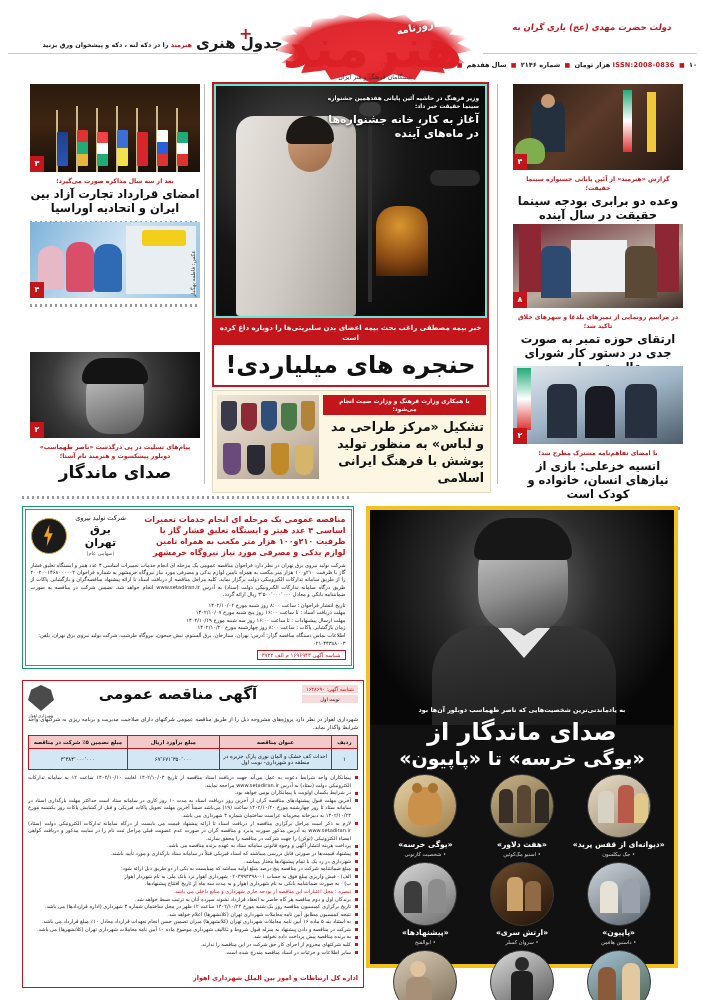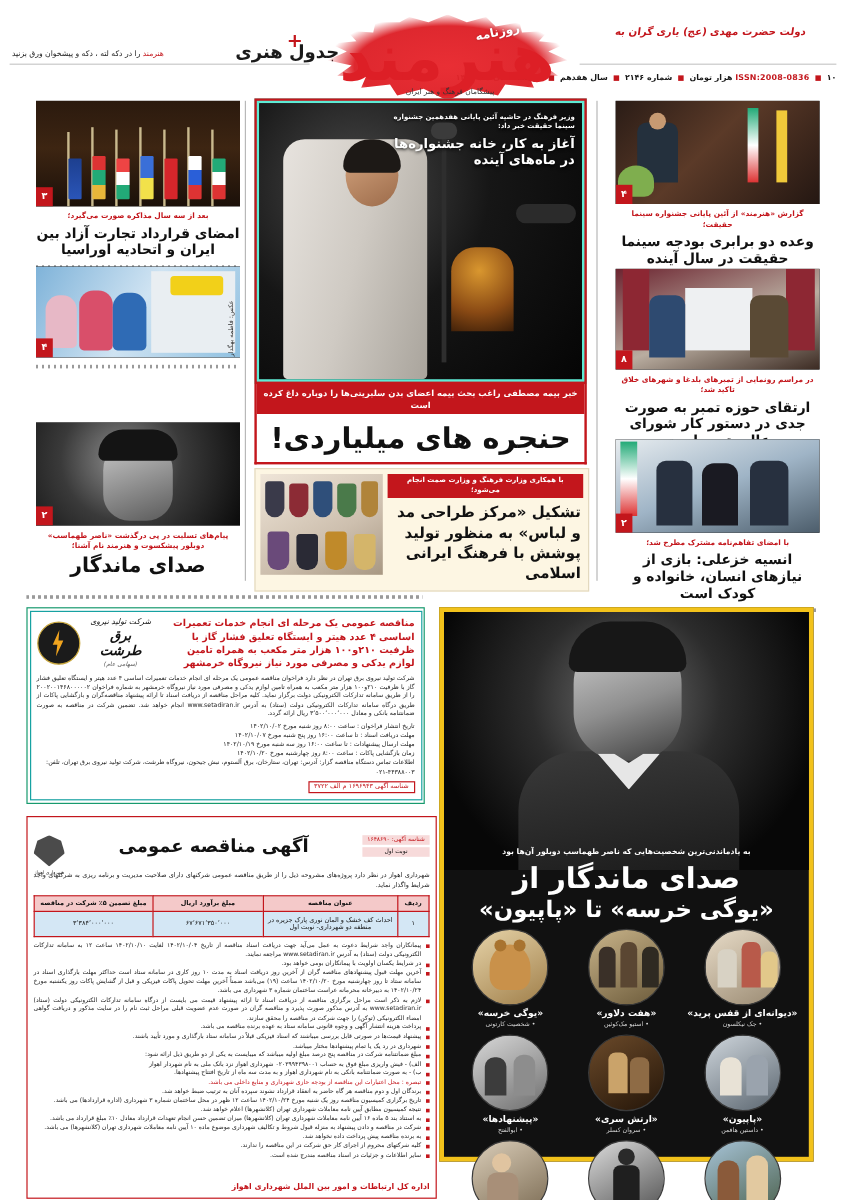--- a/index.html
+++ b/index.html
@@ -25,22 +25,22 @@
   .mast-dateline .sep{color:#c3161c;font-size:6px;margin:0 2px;}
   .mast-issn{color:#c3161c;font-weight:bold;letter-spacing:.2px;}
   .mast-rule-r{position:absolute;top:53px;left:483px;width:214px;height:1px;background:#c9c9c9;}
   .mast-rule-l{position:absolute;top:53px;left:8px;width:250px;height:1px;background:#c9c9c9;}
   .mast-jadval{
     position:absolute;top:34px;left:196px;font-size:15px;font-weight:bold;color:#1a1a1a;
     letter-spacing:-.3px;white-space:nowrap;
   }
   .mast-plus{position:absolute;top:26px;left:239px;color:#c3161c;font-size:16px;font-weight:bold;line-height:1;}
   .mast-sub{
-    position:absolute;top:41px;left:10px;width:182px;text-align:left;font-size:6.4px;
-    color:#1a1a1a;white-space:nowrap;font-weight:normal;
+    position:absolute;top:41px;left:10px;width:182px;text-align:right;font-size:6.4px;
+    color:#1a1a1a;white-space:nowrap;font-weight:bold;
   }
   .mast-sub .hl{color:#c3161c;}
 
   
   .logo-wrap{position:absolute;top:10px;left:255px;width:235px;height:70px;}
   .logo-word{
     position:absolute;top:10px;left:0;width:235px;height:60px;
     color:#dd1f26;font-size:54px;font-weight:bold;text-align:center;
     line-height:58px;letter-spacing:-1px;
   }
@@ -154,32 +154,32 @@
   .ad1-inner{border:1px solid #17a2a2;margin:1.5px;padding:4px 5px 5px;}
   .ad1-top{display:flex;align-items:center;gap:6px;}
   .ad1-logo{
     width:34px;height:34px;border-radius:50%;background:#1b1b1b;position:relative;flex:0 0 auto;
     border:1.5px solid #c8a63c;
   }
   .ad1-bolt{
     position:absolute;left:11px;top:6px;width:12px;height:22px;background:#f0a41f;
     clip-path:polygon(58% 0,12% 56%,44% 56%,34% 100%,86% 40%,52% 40%);
   }
-  .ad1-co{font-size:6.5px;text-align:center;line-height:9px;width:56px;flex:0 0 auto;font-style:italic;}
+  .ad1-co{font-size:6.5px;text-align:center;line-height:9px;width:56px;flex:0 0 auto;}
   .ad1-co b{font-size:11px;display:block;line-height:13px;}
   .ad1-co .tiny{font-size:5px;color:#555;}
   .ad1-head{
     flex:1 1 auto;color:#c3161c;font-size:8px;font-weight:bold;text-align:right;line-height:11px;
   }
   .ad1-body{margin-top:4px;font-size:5.2px;line-height:7.4px;text-align:justify;color:#1a1a1a;}
   .ad1-lines{margin-top:3px;font-size:5.2px;line-height:7.6px;text-align:right;color:#1a1a1a;}
   .ad1-foot{margin-top:3px;display:flex;justify-content:flex-start;}
   .ad1-code{border:1px solid #c3161c;color:#c3161c;font-size:5.4px;padding:1px 4px;}
 
-  .ad2{position:absolute;left:22px;top:680px;width:330px;border:1.5px solid #c3161c;background:#fff;padding:15px 5px 5px;}
+  .ad2{position:absolute;left:22px;top:680px;width:330px;border:1.5px solid #c3161c;background:#fff;padding:4px 5px 5px;}
   .ad2-top{display:flex;align-items:flex-start;gap:6px;}
   .ad2-logo{width:26px;height:26px;flex:0 0 auto;position:relative;}
   .ad2-logo .crest{
     position:absolute;inset:0;background:#2b2b2b;
     clip-path:polygon(50% 0,88% 18%,100% 58%,50% 100%,0 58%,12% 18%);
     opacity:.85;
   }
   .ad2-logo .sub{position:absolute;left:-4px;bottom:-7px;width:34px;text-align:center;font-size:4px;color:#333;}
   .ad2-title{flex:1 1 auto;text-align:center;font-size:15px;font-weight:bold;color:#111;}
   .ad2-badge{flex:0 0 auto;text-align:center;}
@@ -409,21 +409,21 @@
   </div>
 
   <div class="dotrule" style="position:absolute;left:22px;top:496px;width:330px;"></div>
 
   <div class="ad1">
     <div class="ad1-inner">
       <div class="ad1-top">
         <div class="ad1-head">مناقصه عمومی یک مرحله ای انجام خدمات تعمیرات اساسی ۴ عدد هیتر و ایستگاه تعلیق فشار گاز با ظرفیت ۲۱۰و۱۰۰ هزار متر مکعب به همراه تامین لوازم یدکی و مصرفی مورد نیاز نیروگاه خرمشهر</div>
         <div class="ad1-co">
           <span>شرکت تولید نیروی</span>
-          <b>برق طرشت</b>
+          <b>برق تهران</b>
           <span class="tiny">(سهامی عام)</span>
         </div>
         <div class="ad1-logo">
             <div class="ad1-bolt"></div>
           </div>
       </div>
       <div class="ad1-body">شرکت تولید نیروی برق تهران در نظر دارد فراخوان مناقصه عمومی یک مرحله ای انجام خدمات تعمیرات اساسی ۴ عدد هیتر و ایستگاه تعلیق فشار گاز با ظرفیت ۲۱۰و۱۰۰ هزار متر مکعب به همراه تامین لوازم یدکی و مصرفی مورد نیاز نیروگاه خرمشهر به شماره فراخوان ۲۰۰۲۰۰۱۴۶۸۰۰۰۰۰۲ را از طریق سامانه تدارکات الکترونیکی دولت برگزار نماید. کلیه مراحل مناقصه از دریافت اسناد تا ارائه پیشنهاد مناقصه‌گران و بازگشایی پاکات از طریق درگاه سامانه تدارکات الکترونیکی دولت (ستاد) به آدرس www.setadiran.ir انجام خواهد شد. تضمین شرکت در مناقصه به صورت ضمانتنامه بانکی و معادل ۳٬۵۰۰٬۰۰۰٬۰۰۰ ریال ارائه گردد.</div>
       <div class="ad1-lines">
         <div>تاریخ انتشار فراخوان : ساعت ۸:۰۰ روز شنبه مورخ ۱۴۰۲/۱۰/۰۲</div>
         <div>مهلت دریافت اسناد : تا ساعت ۱۶:۰۰ روز پنج شنبه مورخ ۱۴۰۲/۱۰/۰۷</div>

